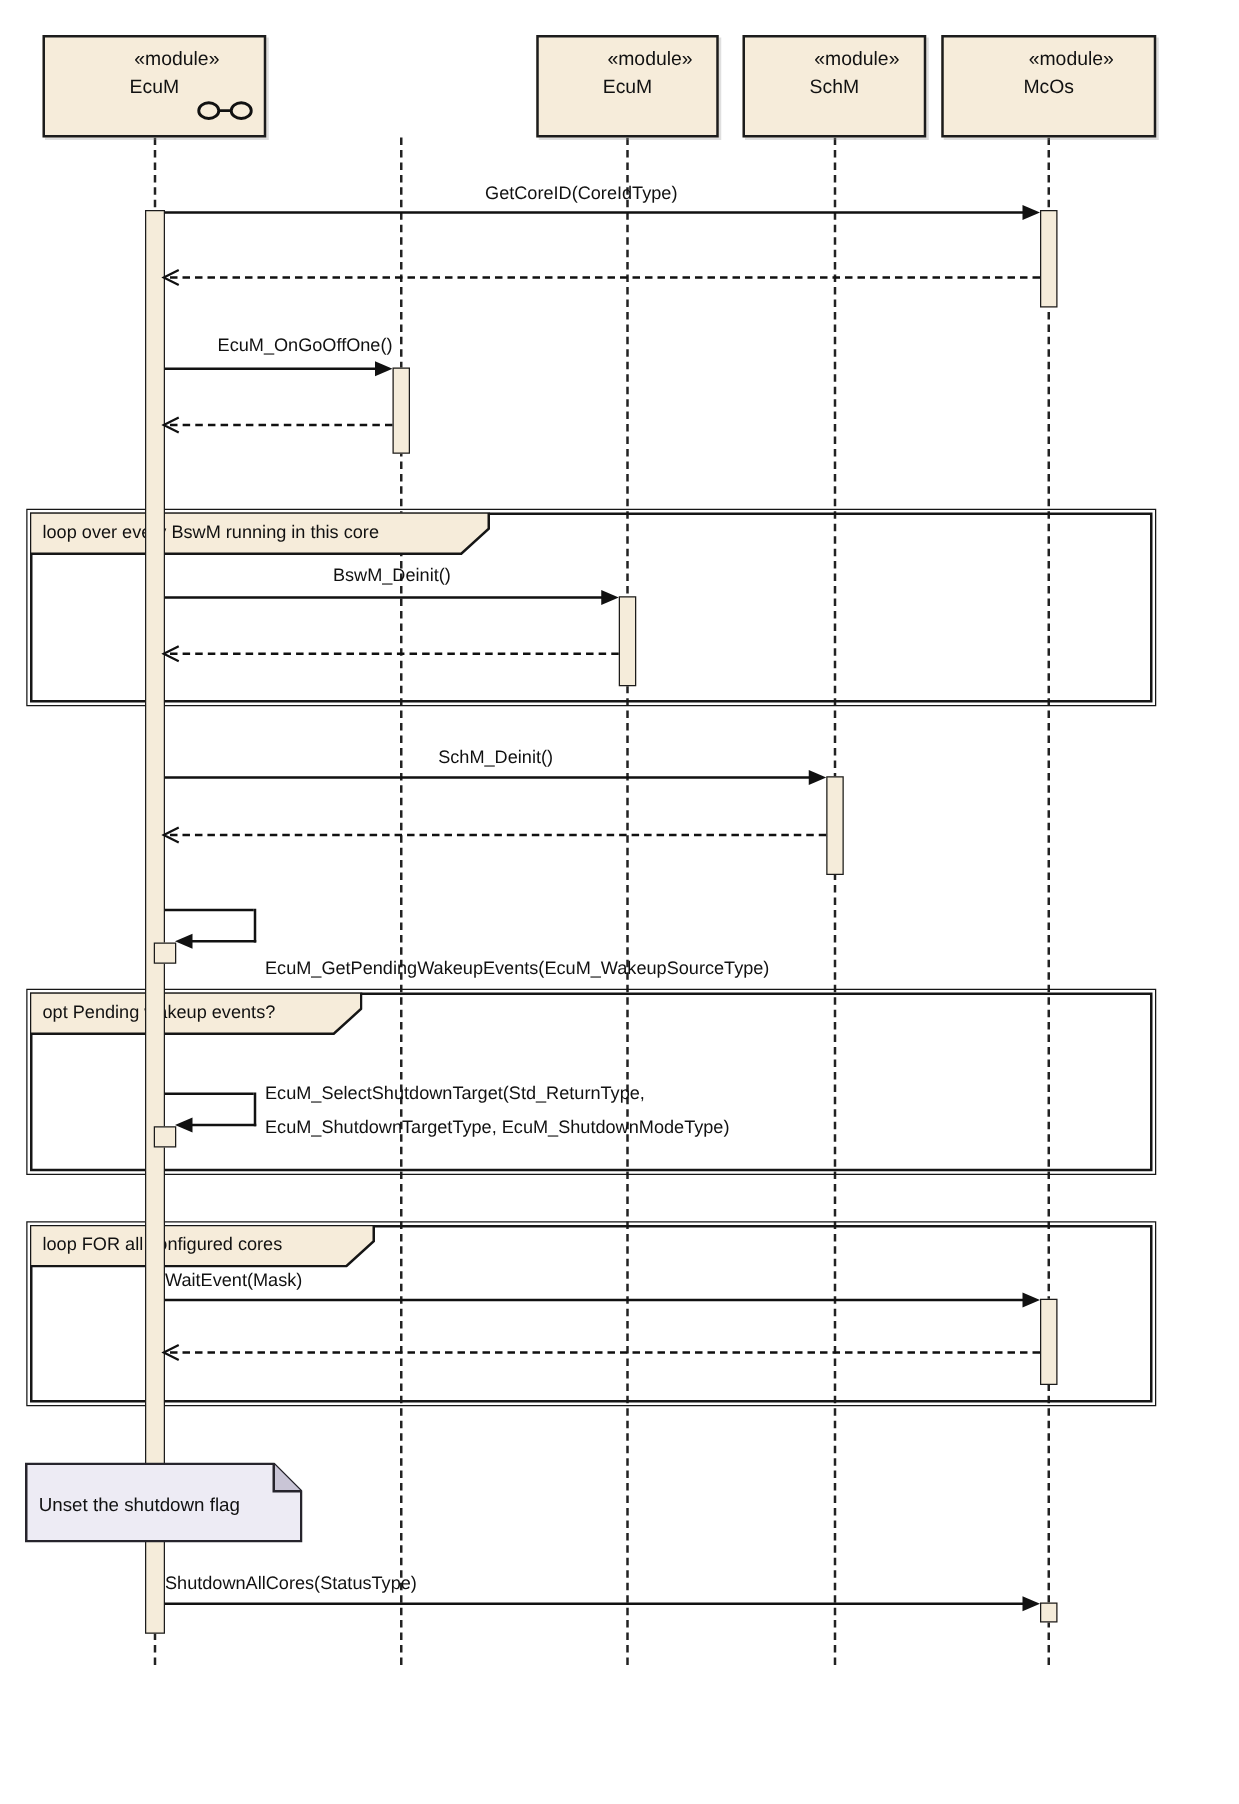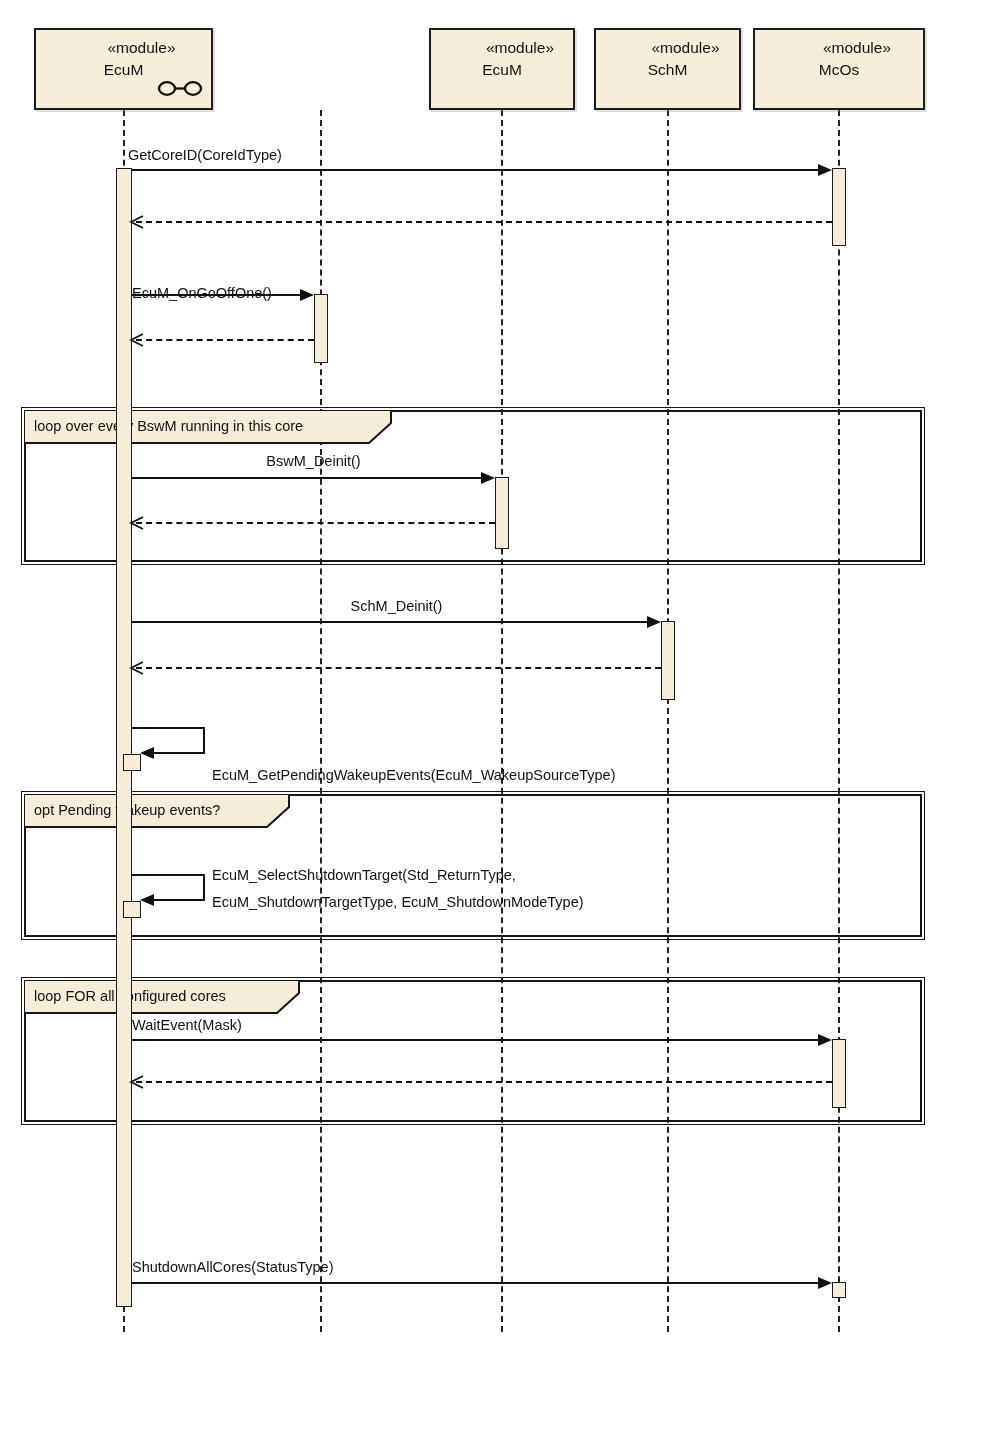--- a/index.html
+++ b/index.html
@@ -85,34 +85,34 @@
   <div class="act" style="left:832px;top:168px;width:14px;height:78px"></div>
   <div class="act" style="left:314px;top:294px;width:14px;height:69px"></div>
   <div class="act" style="left:495px;top:477px;width:14px;height:72px"></div>
   <div class="act" style="left:661px;top:621px;width:14px;height:79px"></div>
   <div class="act nested" style="left:123px;top:754px;width:18px;height:17px"></div>
   <div class="act nested" style="left:123px;top:901px;width:18px;height:17px"></div>
   <div class="act" style="left:832px;top:1039px;width:14px;height:69px"></div>
   <div class="act" style="left:832px;top:1282px;width:14px;height:16px"></div>
 
   <div>
-    <div class="mlabel" style="left:128px;top:146px;width:700px;text-align:left">GetCoreID(CoreIdType)</div>
+    <div class="mlabel" style="left:115px;top:146px;width:700px;text-align:center">GetCoreID(CoreIdType)</div>
     <div class="mline" style="left:132px;top:169px;width:687px"></div>
     <span class="head-r" style="left:818px;top:164px"></span>
   </div>
 
   <div>
     <div class="mline dashed" style="left:136px;top:221px;width:696px"></div>
     <svg class="openhead" style="left:129px;top:214px" width="16" height="16">
       <path d="M14 2 L2 8 L14 14" fill="none" stroke="#111" stroke-width="1.8"></path>
     </svg>
   </div>
 
   <div>
-    <div class="mlabel" style="left:132px;top:284px;width:182px;text-align:left">EcuM_OnGoOffOne()</div>
+    <div class="mlabel" style="left:132px;top:268px;width:182px;text-align:right">EcuM_OnGoOffOne()</div>
     <div class="mline" style="left:132px;top:294px;width:169px"></div>
     <span class="head-r" style="left:300px;top:289px"></span>
   </div>
 
   <div>
     <div class="mline dashed" style="left:136px;top:339px;width:178px"></div>
     <svg class="openhead" style="left:129px;top:332px" width="16" height="16">
       <path d="M14 2 L2 8 L14 14" fill="none" stroke="#111" stroke-width="1.8"></path>
     </svg>
   </div>
@@ -166,20 +166,27 @@
     <span class="head-r" style="left:818px;top:1034px"></span>
   </div>
 
   <div>
     <div class="mline dashed" style="left:136px;top:1081px;width:696px"></div>
     <svg class="openhead" style="left:129px;top:1074px" width="16" height="16">
       <path d="M14 2 L2 8 L14 14" fill="none" stroke="#111" stroke-width="1.8"></path>
     </svg>
   </div>
 
+  <div class="note" style="left:20px;top:1170px;width:222px;height:64px">
+    <svg width="222" height="64">
+      <path d="M1,1 H199 L221,23 V63 H1 Z" fill="#EDEBF4" stroke="#26242c" stroke-width="2"></path>
+      <path d="M199,1 V23 H221" fill="#C9C5D6" stroke="#26242c" stroke-width="2"></path>
+    </svg>
+    <div class="note-text">Unset the shutdown flag</div>
+  </div>
 
   <div>
     <div class="mlabel" style="left:132px;top:1258px;width:700px;">ShutdownAllCores(StatusType)</div>
     <div class="mline" style="left:132px;top:1282px;width:687px"></div>
     <span class="head-r" style="left:818px;top:1277px"></span>
   </div>
 
   <div class="pbox" style="left:34px;width:179px">
     <div class="stereo">«module»</div>
     <div class="pname">EcuM</div>

